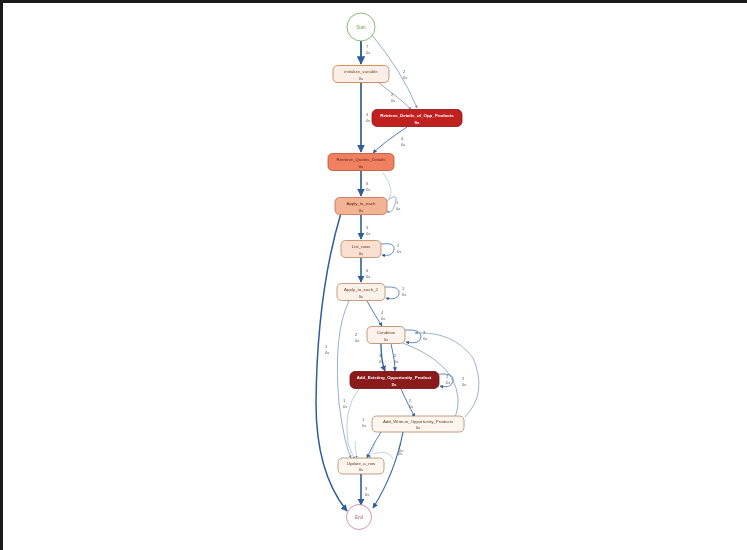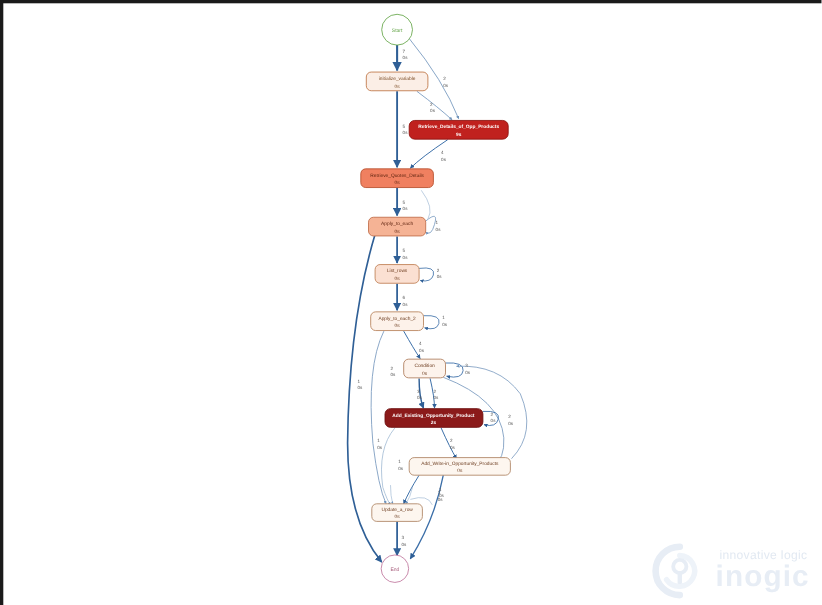--- a/index.html
+++ b/index.html
@@ -330,25 +330,15 @@
           <text class="edge-label" x="362" y="487">3</text>
           <text class="edge-label" x="362" y="493">0s</text>
         </g>
         <g>
           <text class="edge-label" x="395" y="446">1</text>
           <text class="edge-label" x="395" y="452">0s</text>
         </g>
       </g>
     </svg>
 
-    <div id="logo">
-      <svg width="60" height="54" viewBox="0 0 60 54" style="position:absolute;left:0;top:4px;">
-        <path d="M30,6 A22,22 0 1,0 30,50" fill="none" stroke="#e7edf5" stroke-width="6" stroke-linecap="round"></path>
-        <path d="M30,14 A14,14 0 1,1 18,36" fill="none" stroke="#eef3f9" stroke-width="5" stroke-linecap="round"></path>
-        <circle cx="30" cy="24" r="6" fill="none" stroke="#e7edf5" stroke-width="3.5"></circle>
-        <rect x="28" y="28" width="4" height="12" rx="1.5" fill="#e7edf5"></rect>
-      </svg>
-      <div class="logo-tag">innovative logic</div>
-      <div class="logo-word">inogic</div>
-    </div>
 
   </div>
 </div>
 
 </body></html>

